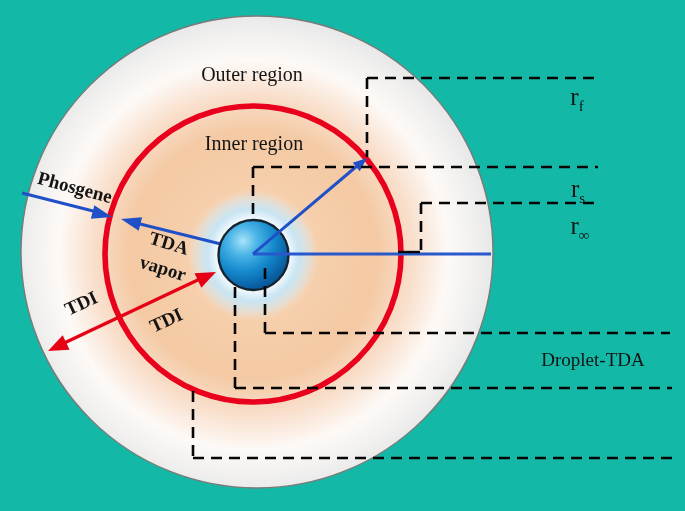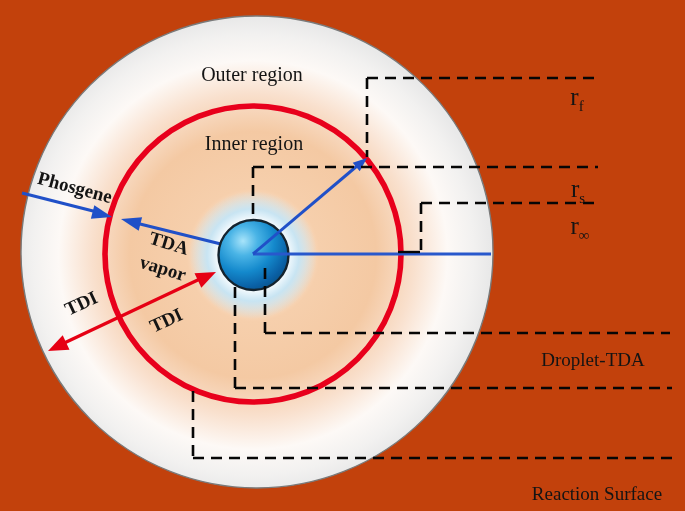--- a/index.html
+++ b/index.html
@@ -1,17 +1,17 @@
 <!DOCTYPE html>
 <html><head>
 <meta charset="utf-8">
 <style>
   html,body{margin:0;padding:0;background:#ffffff;}
   .canvas{
-    position:relative;width:685px;height:511px;background:#c2410c;
+    position:relative;width:685px;height:511px;background:#14b8a6;
     font-family:"Liberation Serif","DejaVu Serif",serif;overflow:hidden;
   }
   .canvas svg{position:absolute;left:0;top:0;}
   .lbl{
     position:absolute;color:#141414;white-space:nowrap;
     transform:translate(-50%,-50%);font-size:20px;line-height:1;
   }
   .bold{font-weight:bold;font-size:19px;}
   .rot15{transform:translate(-50%,-50%) rotate(15deg);}
   .rot17{transform:translate(-50%,-50%) rotate(17deg);}
@@ -108,15 +108,14 @@
 
   <div class="lbl r-lbl" style="left:577px;top:58px"><span>r</span><sub>f</sub></div>
 
   <div class="lbl r-lbl" style="left:578px;top:150px"><span>r</span><sub>s</sub></div>
 
   <div class="lbl r-lbl" style="left:580px;top:187px"><span>r</span><sub>∞</sub></div>
 
   <div class="lbl surface-lbl" style="left:593px;top:312px">Droplet-TDA</div>
 
 
-  <div class="lbl surface-lbl" style="left:597px;top:446px">Reaction Surface</div>
 
 </div>
 
 </body></html>

